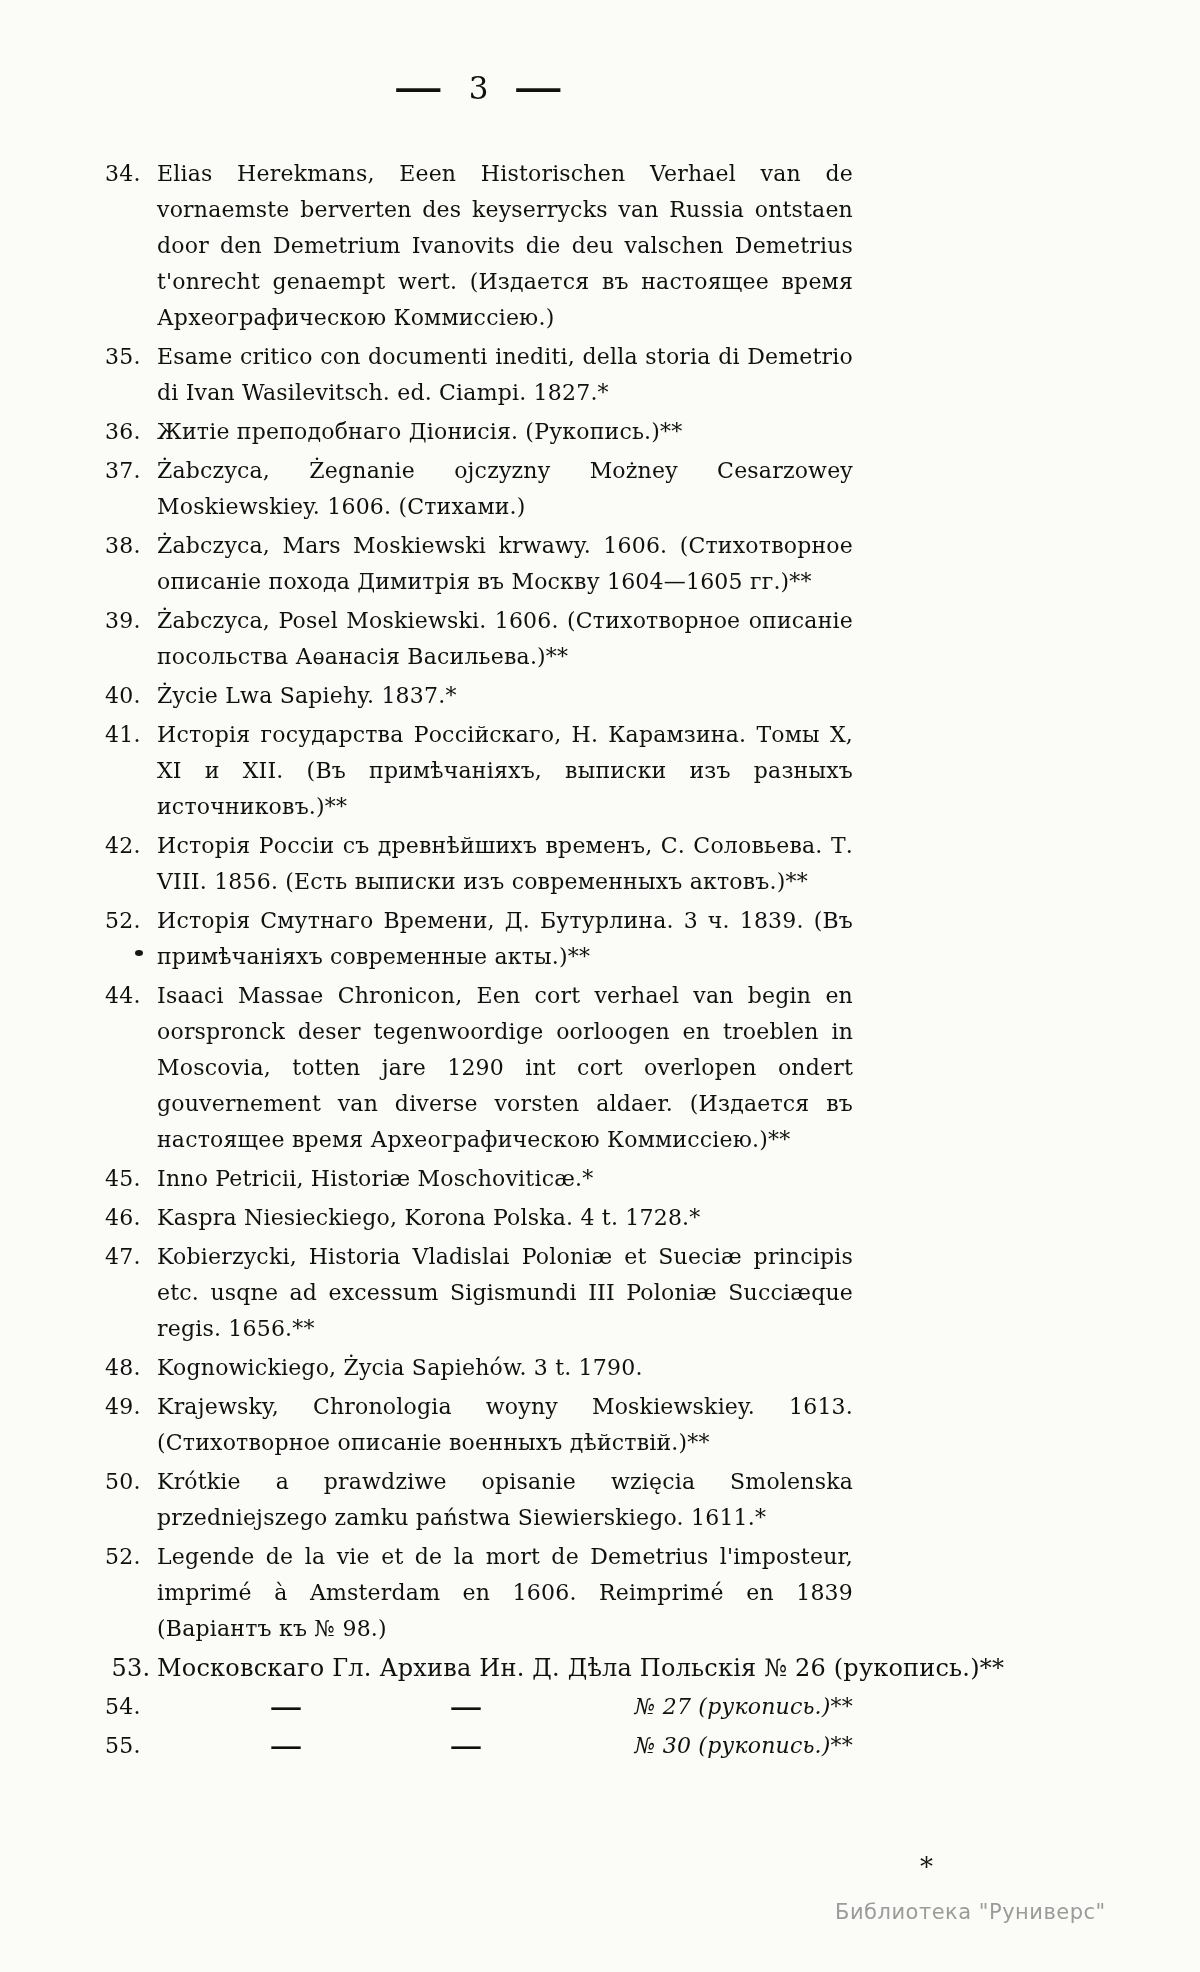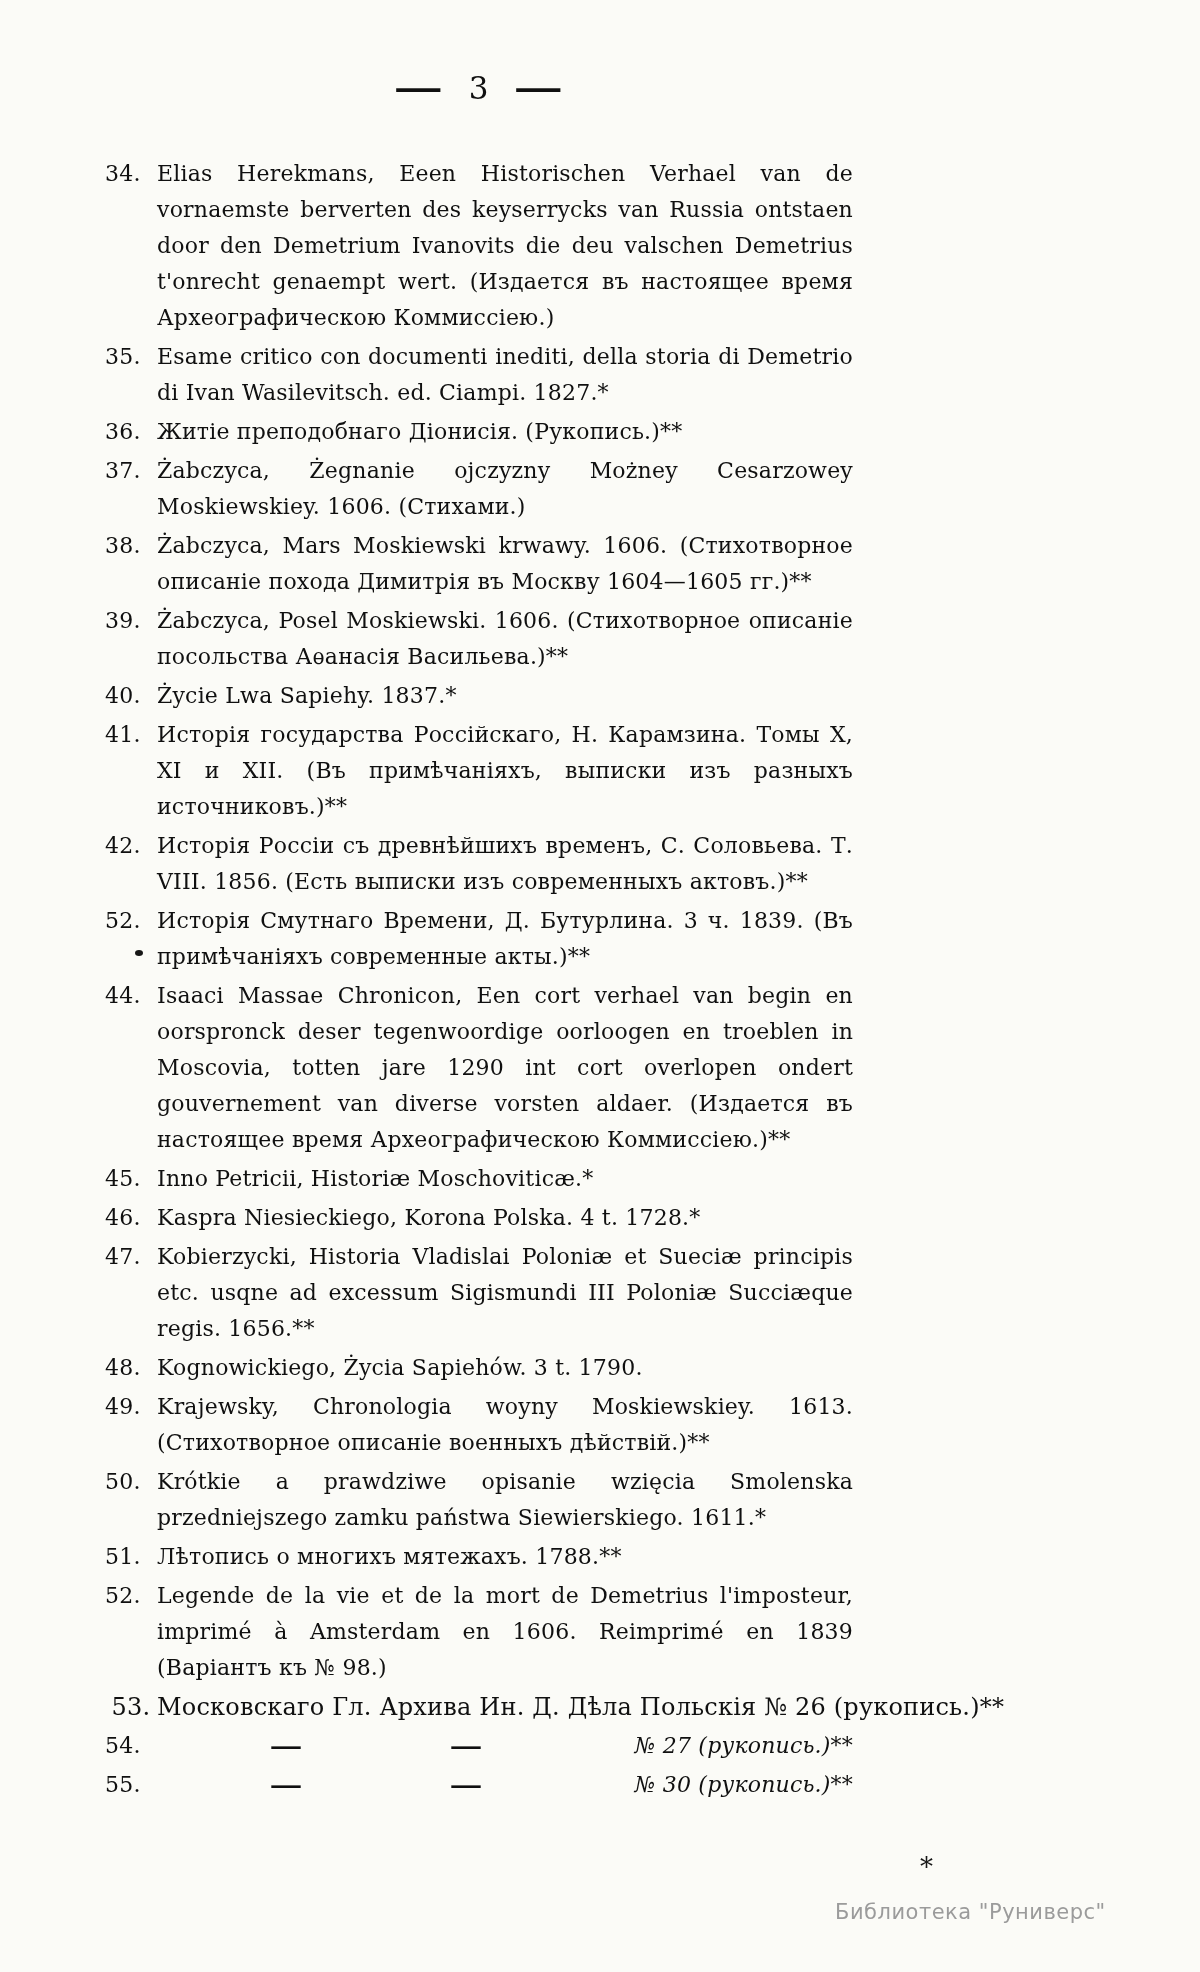--- a/index.html
+++ b/index.html
@@ -95,21 +95,20 @@
     <p class="entry"><span class="num">46.</span><span>Kaspra Niesieckiego, Korona Polska. 4 t. 1728.*</span></p>
 
     <p class="entry"><span class="num">47.</span><span>Kobierzycki, Historia Vladislai Poloniæ et Sueciæ principis etc. usqne ad excessum Sigismundi III Poloniæ Succiæque regis. 1656.**</span></p>
 
     <p class="entry"><span class="num">48.</span><span>Kognowickiego, Życia Sapiehów. 3 t. 1790.</span></p>
 
     <p class="entry"><span class="num">49.</span><span>Krajewsky, Chronologia woyny Moskiewskiey. 1613. (Стихотворное описаніе военныхъ дѣйствій.)**</span></p>
 
     <p class="entry"><span class="num">50.</span><span>Krótkie a prawdziwe opisanie wzięcia Smolenska przedniejszego zamku państwa Siewierskiego. 1611.*</span></p>
 
-    <p class="entry"><span class="num">51.</span><span>Лѣтопись о многихъ мятежахъ. 1788.**</span></p>
 
     <p class="entry"><span class="num">52.</span><span>Legende de la vie et de la mort de Demetrius l'imposteur, imprimé à Amsterdam en 1606. Reimprimé en 1839 (Варіантъ къ № 98.)</span></p>
 
     <p class="entry tight"><span class="num">53.</span><span>Московскаго Гл. Архива Ин. Д. Дѣла Польскія № 26 (рукопись.)**</span></p>
 
     <p class="entry ditto">
         <span class="num">54.</span>
         <span class="dash d1">—</span>
         <span class="dash d2">—</span>
         <span class="ref">№ 27 (рукопись.)**</span>

